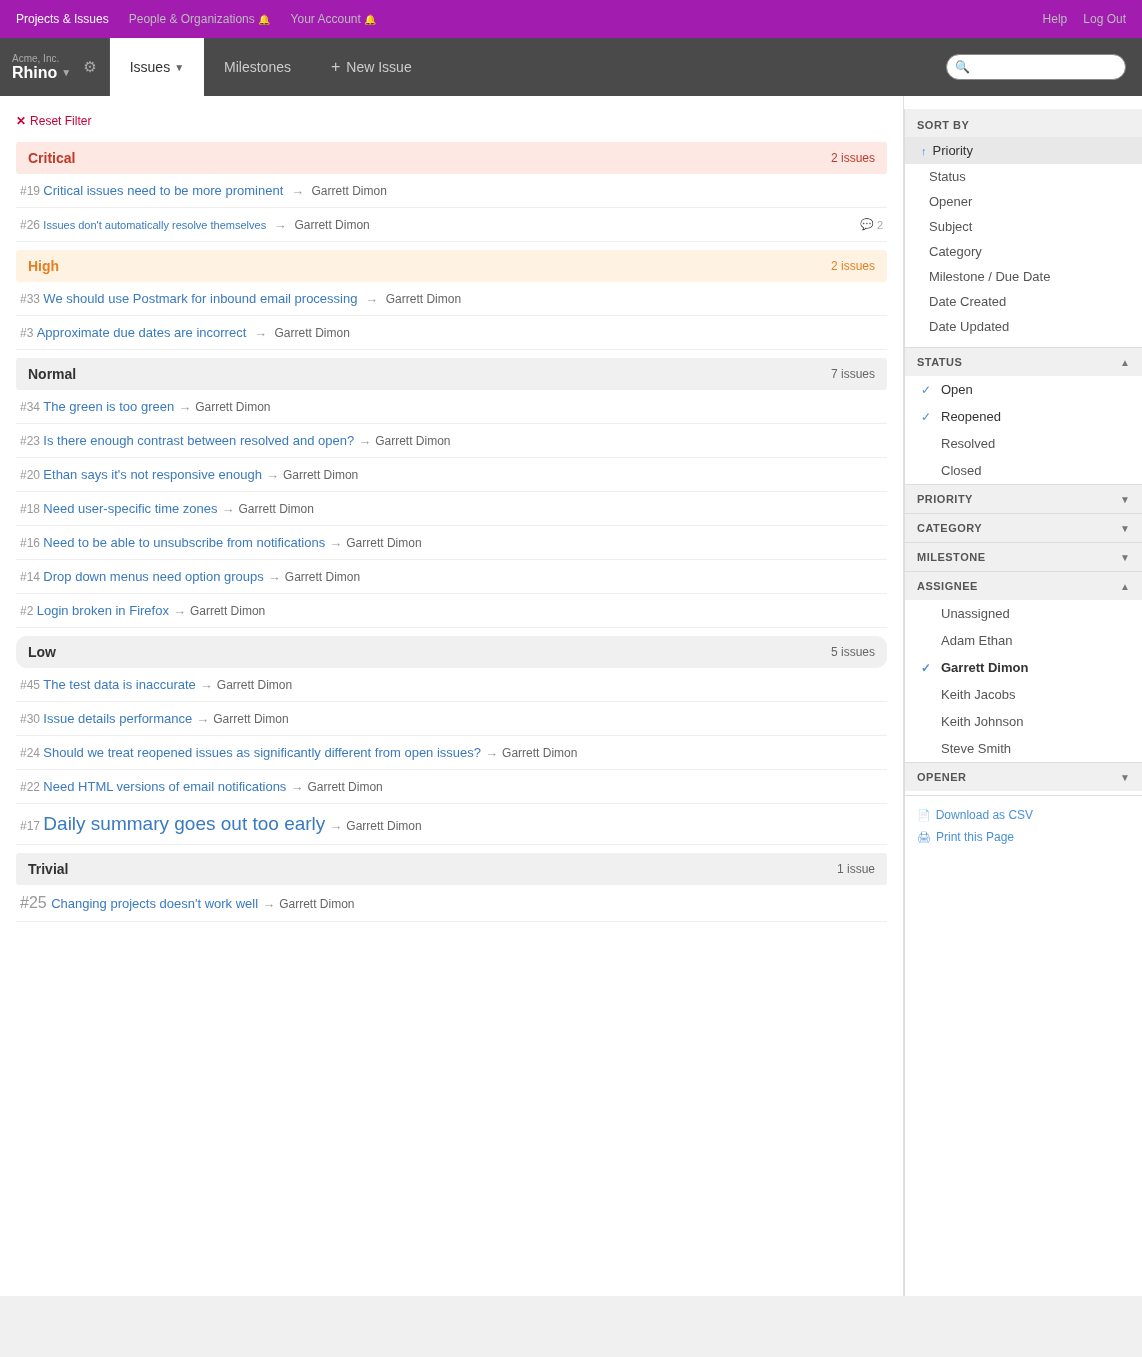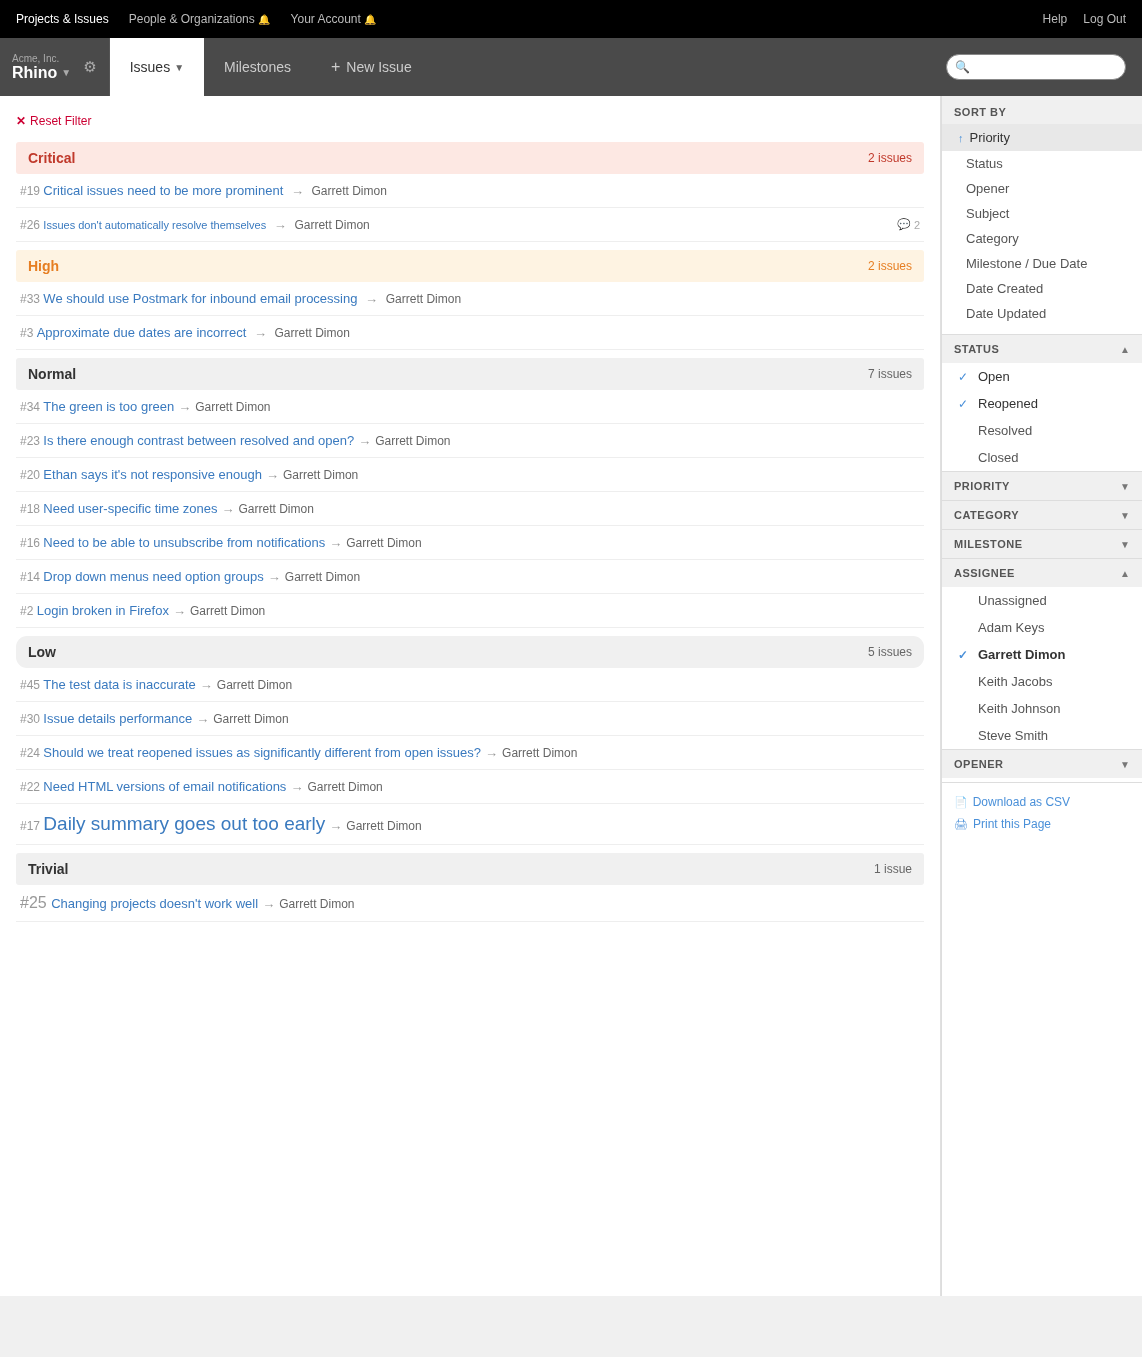--- a/index.html
+++ b/index.html
@@ -1,21 +1,21 @@
 <!DOCTYPE html>
 <html><head>
   <meta charset="utf-8">
   <style>
     * { box-sizing: border-box; margin: 0; padding: 0; }
     body { font-family: -apple-system, BlinkMacSystemFont, "Segoe UI", Helvetica, Arial, sans-serif; font-size: 13px; background: #f0f0f0; color: #333; }
   </style>
 </head>
 <body>
 
-<nav style="background:#000000; display:flex; align-items:center; padding:0 16px; height:38px;">
+<nav style="background:#a21caf; display:flex; align-items:center; padding:0 16px; height:38px;">
   <div style="display:flex; gap:20px; flex:1; align-items:center;">
     <a style="color:#fff; font-size:12px; cursor:pointer; text-decoration:none; font-weight:500;">Projects &amp; Issues</a>
     <a style="color:#bbb; font-size:12px; cursor:pointer; text-decoration:none;">People &amp; Organizations <span style="font-size:10px;">🔔</span></a>
     <a style="color:#bbb; font-size:12px; cursor:pointer; text-decoration:none;">Your Account <span style="font-size:10px;">🔔</span></a>
   </div>
   <div style="display:flex; gap:16px;">
     <a style="color:#bbb; font-size:12px; cursor:pointer; text-decoration:none;">Help</a>
     <a style="color:#bbb; font-size:12px; cursor:pointer; text-decoration:none;">Log Out</a>
   </div>
 </nav>
@@ -170,21 +170,21 @@
         <span style="font-weight:bold; font-size:14px; color:#333;">Trivial</span>
         <span style="font-size:12px; color:#666;">1 issue</span>
       </div>
       <div style="display:flex; justify-content:space-between; align-items:center; padding:9px 4px; border-bottom:1px solid #eee;">
           <div><span style="color:#999; font-size:16px;">#25 </span><a style="color:#3a7abf; font-size:13px; cursor:pointer; text-decoration:none;">Changing projects doesn't work well</a><span style="color:#999; margin:0 4px;">→</span><span style="color:#666; font-size:12px;">Garrett Dimon</span></div>
         </div>
     </div>
 
   </div>
 
-  <aside style="width:201px; background:#fff; flex-shrink:0; border-left:1px solid #ddd;">
+  <aside style="width:238px; background:#fff; flex-shrink:0; border-left:1px solid #ddd;margin-top:13px;">
 
     <div style="padding:0 0 8px;">
       <div style="font-size:11px; font-weight:bold; color:#555; letter-spacing:0.5px; padding:10px 12px 6px; background:#f0f0f0;">
         <span>SORT BY</span>
       </div>
       <div style="padding:6px 12px 6px 16px; font-size:13px; color:#333; cursor:pointer; display:flex; align-items:center; gap:6px; font-weight:500; background:#e8e8e8;">
         <span style="color:#4a90d9; font-size:11px; font-weight:bold;">↑</span>
         <span>Priority</span>
       </div>
       <div style="padding:5px 12px 5px 24px; font-size:13px; color:#555; cursor:pointer;"><span>Status</span></div>
@@ -244,21 +244,21 @@
       <div style="display:flex; justify-content:space-between; align-items:center; padding:8px 12px; background:#f0f0f0; cursor:pointer;">
         <span style="font-size:11px; font-weight:bold; color:#555; letter-spacing:0.5px;">ASSIGNEE</span>
         <span style="font-size:10px; color:#777;">▲</span>
       </div>
       <div style="padding:6px 12px 6px 16px; font-size:13px; color:#555; cursor:pointer; display:flex; align-items:center; gap:6px;">
         <span style="width:14px; display:inline-block;"></span>
         <span>Unassigned</span>
       </div>
       <div style="padding:6px 12px 6px 16px; font-size:13px; color:#555; cursor:pointer; display:flex; align-items:center; gap:6px;">
         <span style="width:14px; display:inline-block;"></span>
-        <span>Adam Keys</span>
+        <span>Adam Ethan</span>
       </div>
       <div style="padding:6px 12px 6px 16px; font-size:13px; color:#333; cursor:pointer; display:flex; align-items:center; gap:6px; font-weight:bold;">
         <span style="color:#4a90d9; font-size:12px; width:14px;">✓</span>
         <span>Garrett Dimon</span>
       </div>
       <div style="padding:6px 12px 6px 16px; font-size:13px; color:#555; cursor:pointer; display:flex; align-items:center; gap:6px;">
         <span style="width:14px; display:inline-block;"></span>
         <span>Keith Jacobs</span>
       </div>
       <div style="padding:6px 12px 6px 16px; font-size:13px; color:#555; cursor:pointer; display:flex; align-items:center; gap:6px;">

